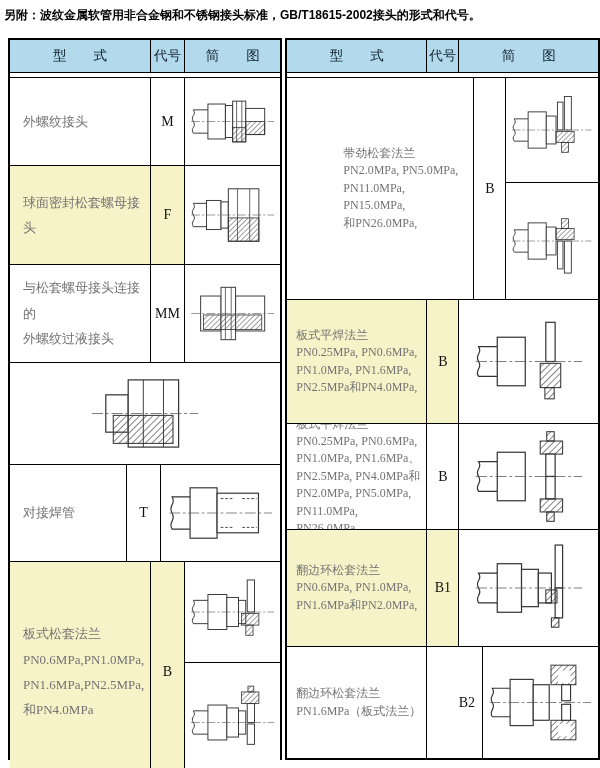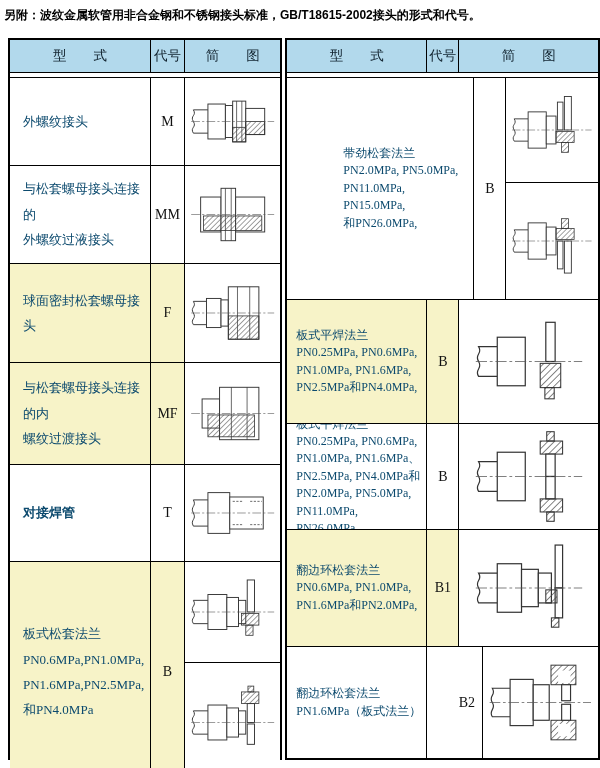--- a/index.html
+++ b/index.html
@@ -29,21 +29,21 @@
   }
   .hd .hc:last-child { border-right: none; }
   .gap { height: 4px; background: #fff; }
   .row { display: flex; border-top: 1px solid #000; }
   .c { border-right: 1px solid #000; overflow: hidden; }
   .c:last-child { border-right: none; }
   .c-type {
     display: flex; align-items: center;
     padding: 4px 4px 4px 13px;
     font-family: "Liberation Serif", "DejaVu Serif", serif;
-    color: #0c4a6e;
+    color: #737373;
     white-space: pre-line;
   }
   .lt .c-type { font-size: 13px; line-height: 1.95; }
   .rt .c-type { font-size: 12px; line-height: 1.45; padding-left: 9px; }
   .c-code {
     display: flex; align-items: center; justify-content: center;
     font-family: "Liberation Serif", "DejaVu Serif", serif;
     font-size: 14px; color: #111;
   }
   .c-diag { flex: 1; display: flex; flex-direction: column; background: #fff; }
@@ -88,75 +88,72 @@
                 <line x1="65.4" y1="22" x2="65.4" y2="78" stroke="#333" stroke-width="1"></line>
                 <line x1="72.6" y1="22" x2="72.6" y2="78" stroke="#333" stroke-width="1"></line>
                 <rect x="78" y="32" width="26" height="36" fill="#fff" stroke="#333" stroke-width="1.3"></rect>
                 <rect x="78" y="50" width="26" height="18" fill="url(#hp)" stroke="#333" stroke-width="1.1"></rect>
                 <rect x="60" y="58" width="18" height="20" fill="url(#hp)" stroke="#333" stroke-width="1.1"></rect>
                 <path d="M3 50 H117" stroke="#555" stroke-width="0.8" stroke-dasharray="12 3 3 3" fill="none"></path>
               </svg>
             </div>
           </div>
         </div>
-        <div class="row" style="height: 98px;">
-          <div class="c c-type" style="width: 141px;">与松套螺母接头连接的
-外螺纹过液接头</div>
-          <div class="c c-code" style="width: 34px;">MM</div>
-          <div class="c c-diag">
-            <div class="sub" style="flex: 1 1 0%;">
-              <svg viewBox="0 0 120 100" preserveAspectRatio="xMidYMid meet">
-                <rect x="16" y="26" width="28" height="48" fill="#fff" stroke="#333" stroke-width="1.3"></rect>
-                <rect x="64" y="26" width="40" height="48" fill="#fff" stroke="#333" stroke-width="1.3"></rect>
-                <rect x="44" y="14" width="20" height="72" fill="#fff" stroke="#333" stroke-width="1.3"></rect>
-                <line x1="50" y1="14" x2="50" y2="86" stroke="#333" stroke-width="1"></line>
-                <line x1="58" y1="14" x2="58" y2="86" stroke="#333" stroke-width="1"></line>
-                <rect x="20" y="52" width="80" height="20" fill="url(#hp)" stroke="#333" stroke-width="1.1"></rect>
-                <path d="M3 50 H117" stroke="#555" stroke-width="0.8" stroke-dasharray="12 3 3 3" fill="none"></path>
-              </svg>
-            </div>
-          </div>
-        </div>
         <div class="row" style="height: 99px;">
           <div class="c c-type hl" style="width: 141px; background: rgb(247, 243, 200);">球面密封松套螺母接头</div>
           <div class="c c-code hl" style="width: 34px; background: rgb(247, 243, 200);">F</div>
           <div class="c c-diag">
             <div class="sub" style="flex: 1 1 0%;">
               <svg viewBox="0 0 120 100" preserveAspectRatio="xMidYMid meet">
                 <path d="M24 34 H6 c 5 8 -5 8 0 16 c 5 8 -5 8 0 16 H24" fill="#fff" stroke="#333" stroke-width="1.3"></path>
                 <rect x="24" y="30" width="20" height="40" fill="#fff" stroke="#333" stroke-width="1.3"></rect>
                 <rect x="44" y="32" width="10" height="36" fill="#fff" stroke="#333" stroke-width="1.3"></rect>
                 <rect x="54" y="14" width="42" height="72" fill="#fff" stroke="#333" stroke-width="1.3"></rect>
                 <line x1="66.6" y1="14" x2="66.6" y2="86" stroke="#333" stroke-width="1"></line>
                 <line x1="83.4" y1="14" x2="83.4" y2="86" stroke="#333" stroke-width="1"></line>
                 <rect x="54" y="54" width="42" height="32" fill="url(#hp)" stroke="#333" stroke-width="1.1"></rect>
                 <path d="M3 50 H117" stroke="#555" stroke-width="0.8" stroke-dasharray="12 3 3 3" fill="none"></path>
               </svg>
             </div>
           </div>
         </div>
+        <div class="row" style="height: 98px;">
+          <div class="c c-type" style="width: 141px;">与松套螺母接头连接的
+外螺纹过液接头</div>
+          <div class="c c-code" style="width: 34px;">MM</div>
+          <div class="c c-diag">
+            <div class="sub" style="flex: 1 1 0%;">
+              <svg viewBox="0 0 120 100" preserveAspectRatio="xMidYMid meet">
+                <rect x="16" y="26" width="28" height="48" fill="#fff" stroke="#333" stroke-width="1.3"></rect>
+                <rect x="64" y="26" width="40" height="48" fill="#fff" stroke="#333" stroke-width="1.3"></rect>
+                <rect x="44" y="14" width="20" height="72" fill="#fff" stroke="#333" stroke-width="1.3"></rect>
+                <line x1="50" y1="14" x2="50" y2="86" stroke="#333" stroke-width="1"></line>
+                <line x1="58" y1="14" x2="58" y2="86" stroke="#333" stroke-width="1"></line>
+                <rect x="20" y="52" width="80" height="20" fill="url(#hp)" stroke="#333" stroke-width="1.1"></rect>
+                <path d="M3 50 H117" stroke="#555" stroke-width="0.8" stroke-dasharray="12 3 3 3" fill="none"></path>
+              </svg>
+            </div>
+          </div>
+        </div>
         <div class="row" style="height: 102px;">
-          <div class="c c-type hl" style="width: 141px; background: rgb(247, 243, 200);">与松套螺母接头连接的内
-螺纹过渡接头</div>
-          <div class="c c-code hl" style="width: 34px; background: rgb(247, 243, 200);">MF</div>
           <div class="c c-diag">
             <div class="sub" style="flex: 1 1 0%;">
               <svg viewBox="0 0 120 100" preserveAspectRatio="xMidYMid meet">
                 <rect x="18" y="30" width="24" height="40" fill="#fff" stroke="#333" stroke-width="1.3"></rect>
                 <rect x="42" y="14" width="54" height="72" fill="#fff" stroke="#333" stroke-width="1.3"></rect>
                 <line x1="58.2" y1="14" x2="58.2" y2="86" stroke="#333" stroke-width="1"></line>
                 <line x1="79.8" y1="14" x2="79.8" y2="86" stroke="#333" stroke-width="1"></line>
                 <rect x="26" y="52" width="64" height="30" fill="url(#hp)" stroke="#333" stroke-width="1.1"></rect>
                 <path d="M3 50 H117" stroke="#555" stroke-width="0.8" stroke-dasharray="12 3 3 3" fill="none"></path>
               </svg>
             </div>
           </div>
         </div>
         <div class="row" style="height: 97px;">
-          <div class="c c-type" style="width: 141px; font-weight: bold;">对接焊管</div>
+          <div class="c c-type" style="width: 117px;">对接焊管</div>
           <div class="c c-code" style="width: 34px;">T</div>
           <div class="c c-diag">
             <div class="sub" style="flex: 1 1 0%;">
               <svg viewBox="0 0 120 100" preserveAspectRatio="xMidYMid meet">
                 <path d="M26 32 H6 c 5 9 -5 9 0 18 c 5 9 -5 9 0 18 H26" fill="#fff" stroke="#333" stroke-width="1.3"></path>
                 <rect x="26" y="22" width="30" height="56" fill="#fff" stroke="#333" stroke-width="1.3"></rect>
                 <rect x="56" y="28" width="46" height="44" fill="#fff" stroke="#333" stroke-width="1.3"></rect>
                 <path d="M60 34 h14 M60 66 h14 M84 34 h16 M84 66 h16" stroke="#333" stroke-width="1" stroke-dasharray="3 2" fill="none"></path>
                 <path d="M3 50 H117" stroke="#555" stroke-width="0.8" stroke-dasharray="12 3 3 3" fill="none"></path>
               </svg>

